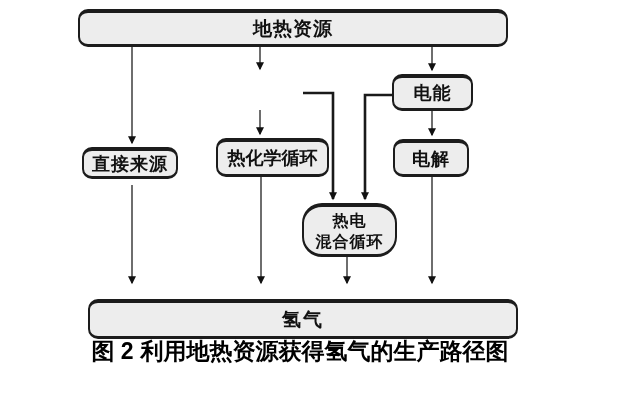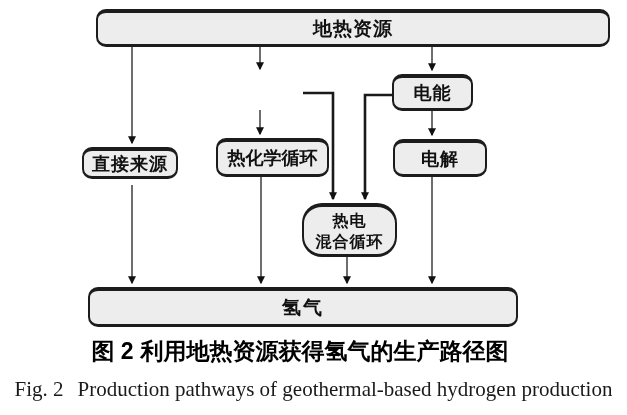--- a/index.html
+++ b/index.html
@@ -17,28 +17,28 @@
     background:#ededed;
     border:2px solid #1c1c1c;
     border-top-width:4px;
     border-bottom-width:3px;
     border-radius:10px;
     display:flex;align-items:center;justify-content:center;
     font-weight:bold;color:#111;
     text-align:center;
     letter-spacing:1px;
   }
-  .node-geothermal{left:96px;top:9px;width:514px;height:38px;font-size:19px;}
+  .node-geothermal{left:78px;top:9px;width:430px;height:38px;font-size:19px;}
   .node-thermal{left:217px;top:73px;width:88px;height:37px;font-size:18px;}
   .node-electric{left:392px;top:74px;width:81px;height:37px;font-size:18px;}
   .node-direct{left:82px;top:147px;width:96px;height:32px;font-size:18px;}
   .node-thermochemical{left:216px;top:138px;width:113px;height:39px;font-size:18px;letter-spacing:0;}
-  .node-electrolysis{left:393px;top:139px;width:94px;height:38px;font-size:18px;}
+  .node-electrolysis{left:393px;top:139px;width:76px;height:38px;font-size:18px;}
   .node-hybrid{left:302px;top:203px;width:95px;height:54px;font-size:16px;line-height:21px;white-space:pre-line;border-radius:20px;}
-  .node-hydrogen{left:88px;top:287px;width:430px;height:40px;font-size:19px;letter-spacing:2px;font-family:Liberation Serif, serif;}
+  .node-hydrogen{left:88px;top:299px;width:430px;height:40px;font-size:19px;letter-spacing:2px;font-family:Liberation Serif, serif;}
   .caption-zh{
     position:absolute;left:0;top:336px;width:600px;
     text-align:center;font-weight:bold;font-size:23px;color:#000;
   }
   .caption-zh .prefix{margin-right:7px;}
   .caption-en{
     position:absolute;left:0;top:377px;width:627px;
     text-align:center;
     font-family:"Liberation Serif","DejaVu Serif",serif;
     font-size:21px;color:#1a1a1a;
@@ -93,17 +93,14 @@
 
   <div class="node node-hybrid">热电
 混合循环</div>
 
   <div class="node node-hydrogen">氢气</div>
 
   <div class="caption-zh">
     <span class="prefix">图 2</span><span>利用地热资源获得氢气的生产路径图</span>
   </div>
 
-  <div class="caption-en">
-    <span class="prefix">Fig. 2</span><span>Production pathways of geothermal-based hydrogen production</span>
-  </div>
 
 </div>
 
 </body></html>

